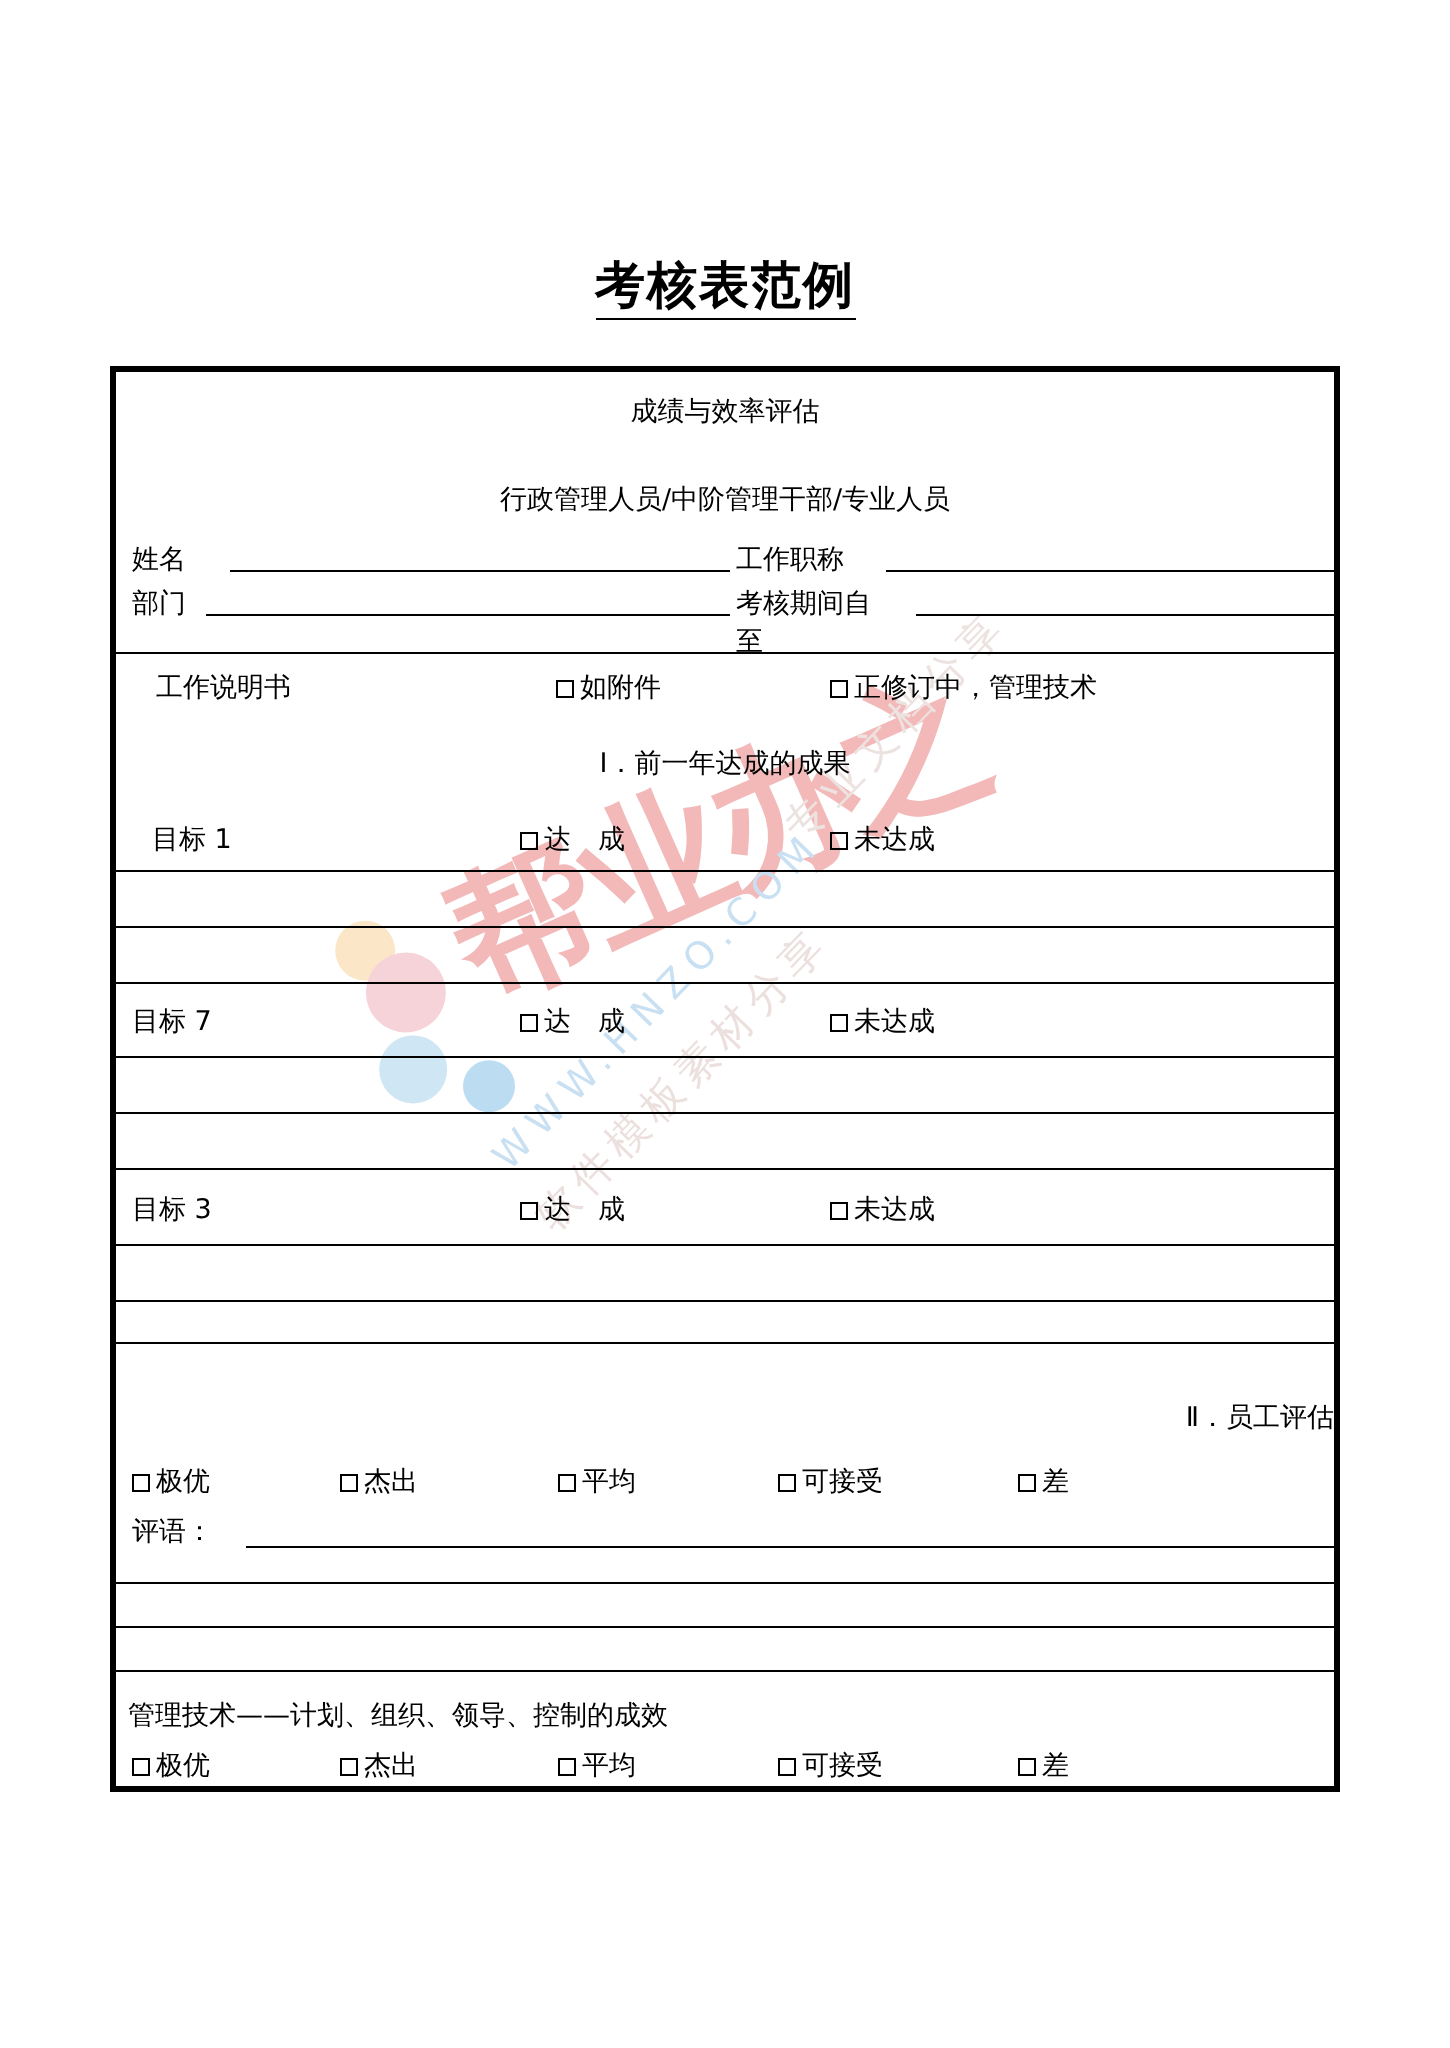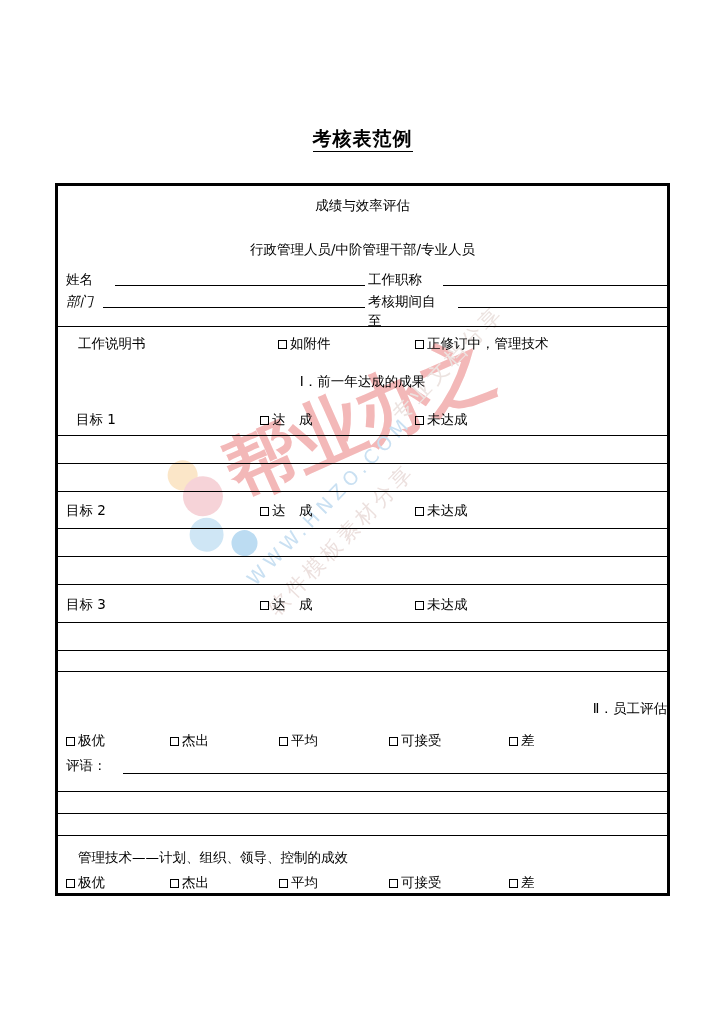--- a/index.html
+++ b/index.html
@@ -16,21 +16,21 @@
     overflow: hidden;
   }
 
   
   .doc-title {
     position: absolute;
     top: 126px;
     left: 0;
     width: 725px;
     text-align: center;
-    font-size: 19px;
+    font-size: 25px;
     font-weight: bold;
     letter-spacing: 1px;
   }
   .doc-title span {
     border-bottom: 1.5px solid #000;
     padding-bottom: 2px;
   }
 
   
   .watermark {
@@ -171,21 +171,21 @@
   <div class="inner">
 
     <div class="abs centered" style="top:55px;">行政管理人员/中阶管理干部/专业人员</div>
     <div class="abs centered" style="top:11px;">成绩与效率评估</div>
 
     <div class="abs lbl" style="left:8px; top:85px;">姓名</div>
     <div class="uline" style="left:57px; top:99px; width:250px;"></div>
     <div class="abs lbl" style="left:310px; top:85px;">工作职称</div>
     <div class="uline" style="left:385px; top:99px; width:225px;"></div>
 
-    <div class="abs lbl" style="left:8px; top:107px;font-style:italic;">部门</div>
+    <div class="abs lbl" style="left:8px; top:107px;">部门</div>
     <div class="uline" style="left:45px; top:121px; width:262px;"></div>
     <div class="abs lbl" style="left:310px; top:107px;">考核期间自</div>
     <div class="uline" style="left:400px; top:121px; width:210px;"></div>
 
     <div class="uline" style="left:8px; top:140px; width:299px;"></div>
     <div class="abs lbl" style="left:310px; top:126px;">至</div>
     <div class="uline" style="left:345px; top:140px; width:265px;"></div>
 
     <div class="rule" style="top:140px;"></div>
 
@@ -204,21 +204,21 @@
     <div class="abs lbl" style="left:202px; top:225px;">
       <span class="cb"></span><span>达　成</span>
     </div>
     <div class="abs lbl" style="left:357px; top:225px;">
       <span class="cb"></span><span>未达成</span>
     </div>
     <div class="rule" style="top:249px;"></div>
     <div class="rule" style="top:277px;"></div>
     <div class="rule" style="top:305px;"></div>
 
-    <div class="abs lbl" style="left:8px; top:316px;">目标 2</div>
+    <div class="abs lbl" style="left:8px; top:316px;">目标 7</div>
     <div class="abs lbl" style="left:202px; top:316px;">
       <span class="cb"></span><span>达　成</span>
     </div>
     <div class="abs lbl" style="left:357px; top:316px;">
       <span class="cb"></span><span>未达成</span>
     </div>
     <div class="rule" style="top:342px;"></div>
     <div class="rule" style="top:370px;"></div>
     <div class="rule" style="top:398px;"></div>
 
@@ -250,21 +250,21 @@
     <div class="abs lbl" style="left:451px; top:546px;">
       <span class="cb"></span><span>差</span>
     </div>
 
     <div class="abs lbl" style="left:8px; top:571px;">评语：</div>
     <div class="uline" style="left:65px; top:587px; width:545px;"></div>
     <div class="rule" style="top:605px;"></div>
     <div class="rule" style="top:627px;"></div>
     <div class="rule" style="top:649px;"></div>
 
-    <div class="abs lbl" style="left:20px; top:663px;">管理技术——计划、组织、领导、控制的成效</div>
+    <div class="abs lbl" style="left:6px; top:663px;">管理技术——计划、组织、领导、控制的成效</div>
     <div class="abs lbl" style="left:8px; top:688px;">
       <span class="cb"></span><span>极优</span>
     </div>
     <div class="abs lbl" style="left:112px; top:688px;">
       <span class="cb"></span><span>杰出</span>
     </div>
     <div class="abs lbl" style="left:221px; top:688px;">
       <span class="cb"></span><span>平均</span>
     </div>
     <div class="abs lbl" style="left:331px; top:688px;">

